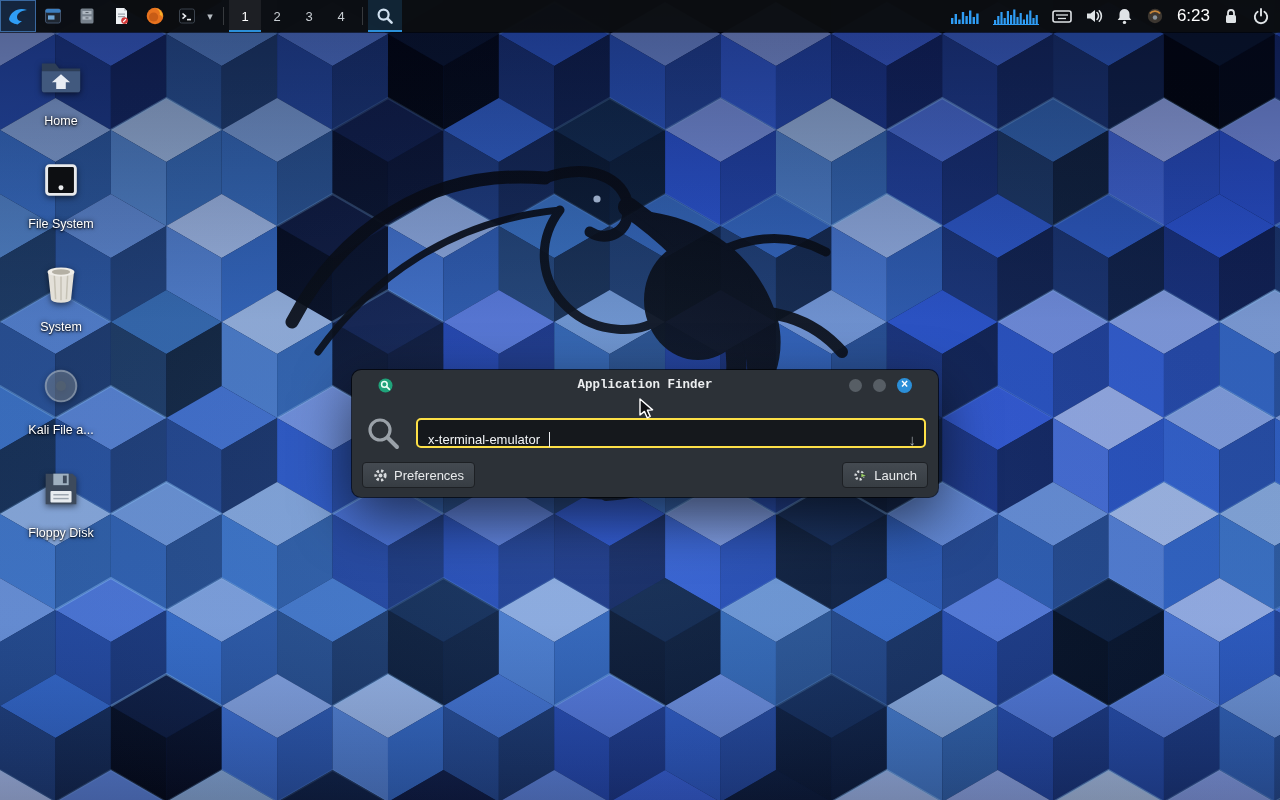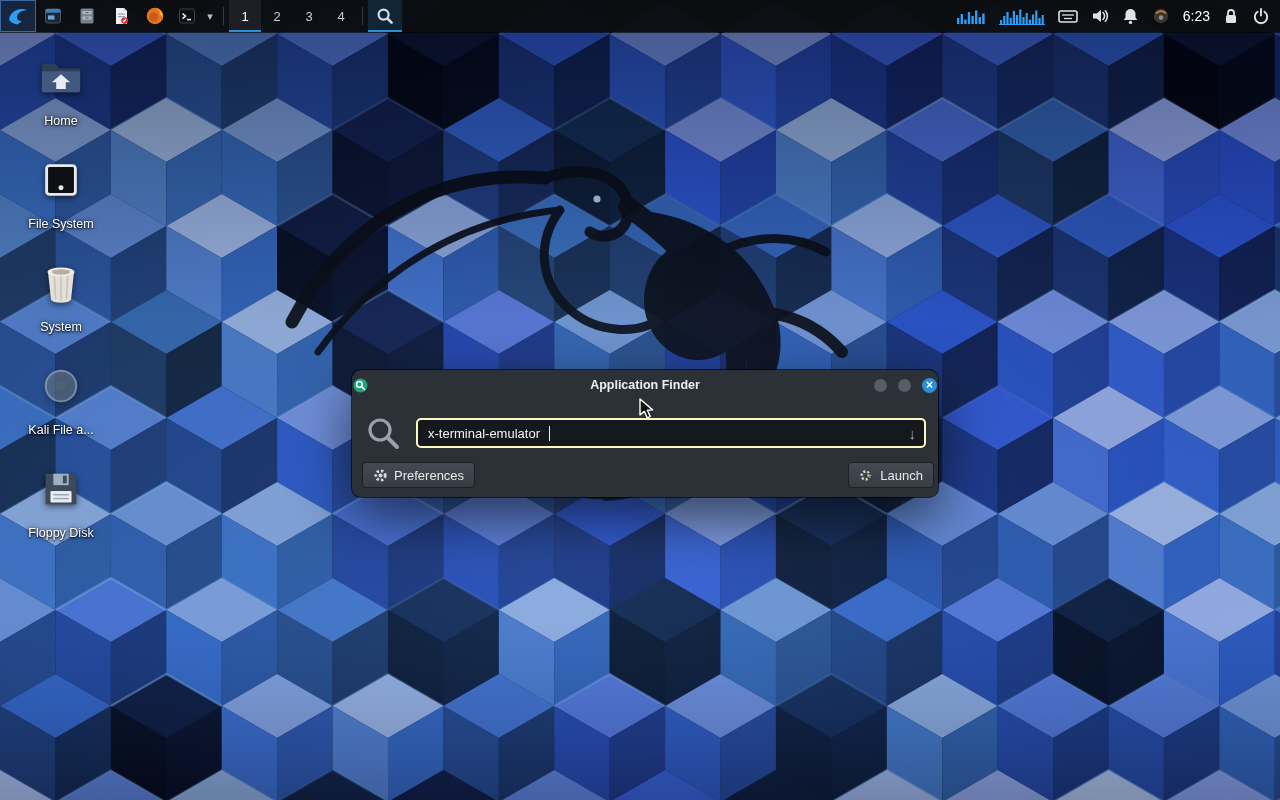--- a/index.html
+++ b/index.html
@@ -16,49 +16,49 @@
     color:#dfe3e6; font-size:13px; box-shadow:0 1px 0 rgba(0,0,0,.6); }
   .pbtn { width:34px; height:32px; display:flex; align-items:center; justify-content:center; cursor:default; }
   .menu-btn { width:36px; background:rgba(42,96,168,.28); outline:1px solid rgba(90,160,240,.55); outline-offset:-1px; }
   .chev { width:16px; height:32px; display:flex; align-items:center; justify-content:center; color:#b6bcc2; font-size:11px; }
   .sep { width:1px; height:18px; background:rgba(255,255,255,.18); margin:7px 5px; align-self:center; }
   .ws { width:32px; height:32px; display:flex; align-items:center; justify-content:center; color:#c8cdd2; }
   .ws.active { background:rgba(255,255,255,.07); box-shadow:inset 0 -2px 0 #2b8fd8; color:#fff; }
   .task-btn { width:34px; background:rgba(43,143,216,.18); box-shadow:inset 0 -2px 0 #2b8fd8; }
   .tray { margin-left:auto; display:flex; align-items:center; gap:13px; padding-right:10px; }
   .tray .titem { display:flex; align-items:center; justify-content:center; height:32px; }
-  .clock { color:#fff; font-size:14px; }
+  .clock { color:#fff; font-size:17px; }
 
   
   .desktop { position:absolute; left:14px; top:54px; z-index:10; display:flex;
     flex-direction:column; gap:29px; width:94px; }
   .dicon { display:flex; flex-direction:column; align-items:center; gap:14px; cursor:default; }
   .dicon svg { width:46px; height:46px; filter:drop-shadow(0 2px 3px rgba(0,0,0,.55)); }
   .dlabel { color:#fff; font-size:12.5px; white-space:nowrap;
     text-shadow:0 1px 2px #000, 0 0 5px rgba(0,0,0,.85); }
 
   
   .dialog { position:absolute; left:352px; top:370px; width:586px; height:127px; z-index:40;
     background:#2c3137; border-radius:9px;
     box-shadow:0 0 0 1px rgba(0,0,0,.65), 0 20px 55px rgba(0,0,0,.6); }
-  .titlebar { height:30px; display:flex; align-items:center; position:relative; padding:0 1px; }
+  .titlebar { height:30px; display:flex; align-items:center; position:relative; padding:0 26px;font-family:Liberation Mono, monospace; }
   .title { position:absolute; left:0; right:0; text-align:center; font-weight:bold;
     font-size:12.5px; color:#eceef0; pointer-events:none; }
   .tb-left { display:flex; align-items:center; z-index:1; }
   .tb-right { margin-left:auto; display:flex; align-items:center; gap:11px; z-index:1; }
   .circle-btn { width:13px; height:13px; border-radius:50%; background:#575e65; }
   .close-btn { width:15px; height:15px; border-radius:50%; background:#2b8fd8; color:#fff;
     display:flex; align-items:center; justify-content:center;
     font-size:12px; font-weight:bold; line-height:1; }
   .dbody { display:flex; align-items:center; padding:17px 12px 0 14px; height:49px; gap:14px; }
-  .searchbox { flex:1; height:30px; background:#15181c; border:2px solid #fef9c3; border-radius:5px;
-    display:flex; align-items:center; padding:0 8px 0 10px; color:#f2f4f6; font-size:13px; }
+  .searchbox { flex:1; height:30px; background:#15181c; border:2px solid #fde047; border-radius:5px;
+    display:flex; padding:12px 8px 0 10px; color:#f2f4f6; font-size:13px; }
   .caret { width:1px; height:15px; background:#eceef0; margin-left:9px; }
   .inp-arrow { margin-left:auto; color:#a7adb3; font-size:15px; line-height:1; }
-  .dfooter { display:flex; justify-content:space-between; padding:13px 4px 0 10px; }
+  .dfooter { display:flex; justify-content:space-between; padding:13px 10px 0 10px; }
   .btn { display:flex; align-items:center; gap:6px; height:26px; padding:0 10px;
     background:linear-gradient(#444a51,#373d43); border:1px solid #1d2024; border-radius:4px;
     color:#e8eaec; font-size:13px; }
 
   
   .cursor { position:absolute; left:638px; top:398px; z-index:100; pointer-events:none; }
 </style>
 </head>
 <body>
 

